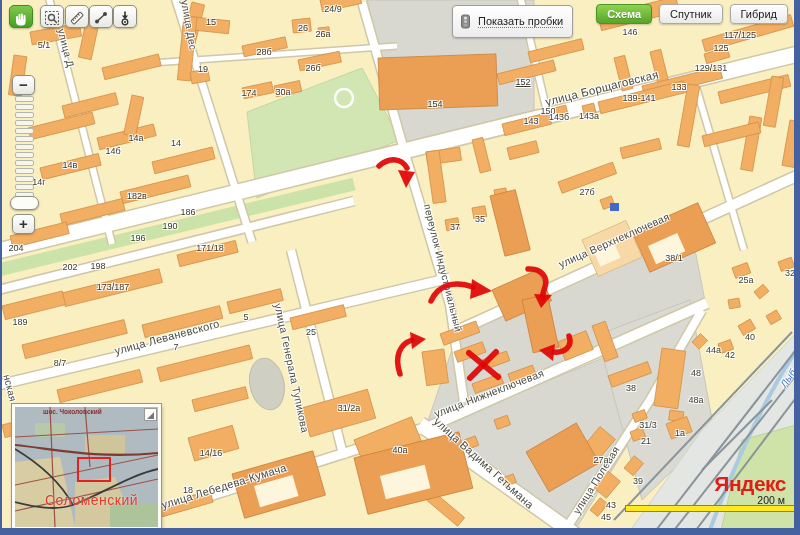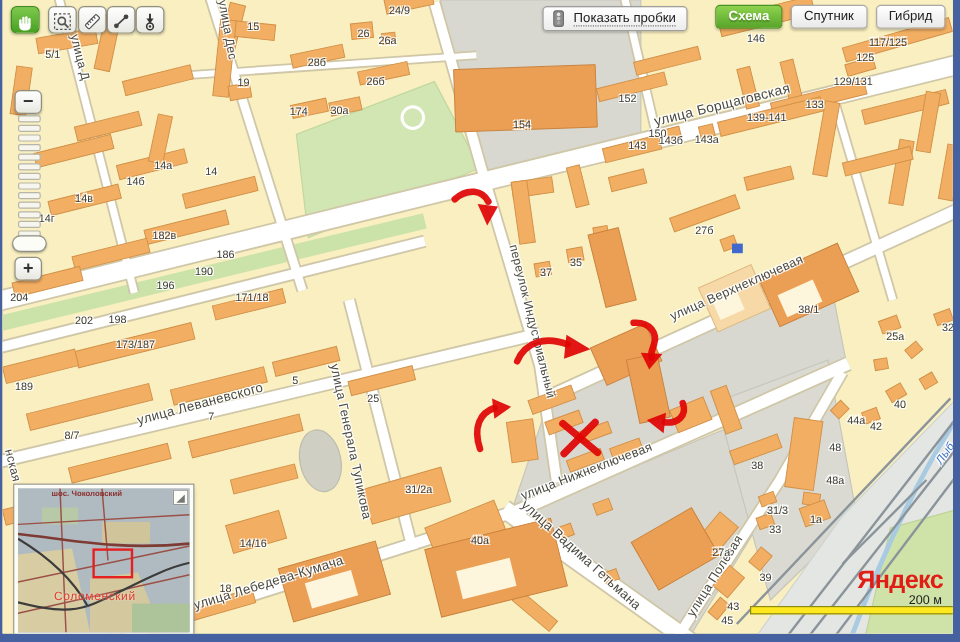--- a/index.html
+++ b/index.html
@@ -14,21 +14,21 @@
   #ink{position:absolute;left:0;top:0;pointer-events:none;}
   .ink-tail{fill:none;stroke:#e00404;stroke-width:5.5;stroke-linecap:round;opacity:.92;}
   .ink-head{fill:#e00404;stroke:none;opacity:.92;}
   .ink-x{stroke-width:6;}
   
   .tool-btn{position:absolute;top:5px;width:24px;height:23px;border:1px solid #8f8f85;border-radius:5px;
     background:linear-gradient(#ffffff,#e8e8e2);padding:0;cursor:pointer;box-shadow:0 1px 2px rgba(0,0,0,.25);}
   .tool-btn.active{background:linear-gradient(#7ec94e,#47a022);border-color:#3f8c1e;}
   .tool-btn svg{display:block;margin:2px auto 0;}
   
-  .traffic-btn{position:absolute;left:450px;top:5px;height:21px;display:flex;align-items:center;gap:5px;
+  .traffic-btn{position:absolute;left:450px;top:5px;height:33px;display:flex;align-items:center;gap:5px;
     padding:0 9px 0 5px;border:1px solid #9e9e9e;border-radius:4px;background:linear-gradient(#ffffff,#ececec);
     cursor:pointer;box-shadow:0 1px 2px rgba(0,0,0,.2);}
   .traffic-btn .lbl{font-size:11px;color:#222;border-bottom:1px dotted #777;line-height:12px;}
   
   .type-switch{position:absolute;top:4px;right:6px;display:flex;gap:7px;}
   .type-btn{height:20px;padding:0 10px;font-size:11px;border-radius:4px;cursor:pointer;
     background:linear-gradient(#ffffff,#e9e9e9);border:1px solid #a9a9a9;color:#222;box-shadow:0 1px 2px rgba(0,0,0,.2);}
   .type-btn.active{background:linear-gradient(#8fd24f,#57a52a);border:1px solid #4c9424;color:#fff;font-weight:bold;
     text-shadow:0 1px 1px rgba(0,0,0,.25);}
   
@@ -37,21 +37,21 @@
     padding:0;cursor:pointer;box-shadow:0 1px 2px rgba(0,0,0,.25);}
   .zoom-track{position:absolute;left:13px;top:96px;width:17px;height:100px;}
   .zoom-tick{position:absolute;left:0;width:17px;height:4px;background:#f6f6ee;border:1px solid #b5b5a8;border-radius:2px;}
   .zoom-handle{position:absolute;left:8px;top:196px;width:27px;height:12px;background:#fdfdf8;border:1px solid #8f8f85;
     border-radius:7px;cursor:pointer;box-shadow:0 1px 2px rgba(0,0,0,.3);}
   
   .minimap{position:absolute;left:10px;top:404px;width:143px;height:120px;border:3px solid #fdfdf8;
     box-shadow:0 0 0 1px #97978b,1px 2px 4px rgba(0,0,0,.3);background:#b0bbc1;}
   .minimap svg{position:absolute;left:0;top:0;}
   .minimap-top-label{position:absolute;left:28px;top:1px;font-size:6.5px;font-weight:bold;color:#8b2f2f;white-space:nowrap;}
-  .minimap-region{position:absolute;left:30px;top:85px;font-size:10px;color:#df3a2c;letter-spacing:.5px;white-space:nowrap;
+  .minimap-region{position:absolute;left:30px;top:85px;font-size:14px;color:#df3a2c;letter-spacing:.5px;white-space:nowrap;
     text-shadow:0 0 2px rgba(255,255,255,.7);}
   .minimap-viewport-rect{position:absolute;left:62px;top:50px;width:30px;height:21px;border:2px solid #e62020;}
   .minimap-toggle{position:absolute;right:1px;top:1px;width:13px;height:13px;background:#fdfdf8;border:1px solid #999;
     padding:0;cursor:pointer;}
   .minimap-toggle .tri{display:block;margin:2px auto 0;width:0;height:0;border-left:7px solid transparent;border-bottom:7px solid #777;}
   
   .logo{position:absolute;right:8px;top:472px;font-size:21px;font-weight:bold;color:#e01e16;letter-spacing:-.5px;}
   .scale-label{position:absolute;right:9px;top:494px;font-size:10.5px;color:#222;}
   .scale-bar{position:absolute;left:623px;top:505px;width:172px;height:5px;background:#ffe91e;border:1px solid #8a8a13;}
   .attribution{position:absolute;right:8px;bottom:3px;font-size:9px;font-weight:bold;color:#7a2e1f;white-space:nowrap;
@@ -276,21 +276,21 @@
       <div class="num-label" style="left: 311px; top: 68px; transform: translate(-50%, -50%);">26б</div>
       <div class="num-label" style="left: 247px; top: 93px; transform: translate(-50%, -50%);">174</div>
       <div class="num-label" style="left: 281px; top: 92px; transform: translate(-50%, -50%);">30а</div>
       <div class="num-label" style="left: 628px; top: 32px; transform: translate(-50%, -50%);">146</div>
       <div class="num-label" style="left: 738px; top: 35px; transform: translate(-50%, -50%);">117/125</div>
       <div class="num-label" style="left: 719px; top: 48px; transform: translate(-50%, -50%);">125</div>
       <div class="num-label" style="left: 709px; top: 68px; transform: translate(-50%, -50%);">129/131</div>
       <div class="num-label" style="left: 677px; top: 87px; transform: translate(-50%, -50%);">133</div>
       <div class="num-label" style="left: 637px; top: 98px; transform: translate(-50%, -50%);">139-141</div>
       <div class="num-label" style="left: 546px; top: 63px; transform: translate(-50%, -50%); margin-top: 48px;">150</div>
-      <div class="num-label" style="left: 521px; top: 82px; transform: translate(-50%, -50%);">152</div>
+      <div class="num-label" style="left: 521px; top: 82px; transform: translate(-50%, -50%); text-decoration: underline;">152</div>
       <div class="num-label" style="left: 433px; top: 104px; transform: translate(-50%, -50%);">154</div>
       <div class="num-label" style="left: 529px; top: 121px; transform: translate(-50%, -50%);">143</div>
       <div class="num-label" style="left: 557px; top: 117px; transform: translate(-50%, -50%);">143б</div>
       <div class="num-label" style="left: 587px; top: 116px; transform: translate(-50%, -50%);">143а</div>
       <div class="num-label" style="left: 134px; top: 138px; transform: translate(-50%, -50%);">14а</div>
       <div class="num-label" style="left: 174px; top: 143px; transform: translate(-50%, -50%);">14</div>
       <div class="num-label" style="left: 111px; top: 151px; transform: translate(-50%, -50%); text-align: center;">14б</div>
       <div class="num-label" style="left: 68px; top: 165px; transform: translate(-50%, -50%);">14в</div>
       <div class="num-label" style="left: 37px; top: 182px; transform: translate(-50%, -50%);">14г</div>
       <div class="num-label" style="left: 135px; top: 196px; transform: translate(-50%, -50%);">182в</div>
@@ -314,21 +314,21 @@
       <div class="num-label" style="left: 672px; top: 258px; transform: translate(-50%, -50%);">38/1</div>
       <div class="num-label" style="left: 744px; top: 280px; transform: translate(-50%, -50%);">25а</div>
       <div class="num-label" style="left: 788px; top: 273px; transform: translate(-50%, -50%); text-align: center;">32</div>
       <div class="num-label" style="left: 748px; top: 337px; transform: translate(-50%, -50%);">40</div>
       <div class="num-label" style="left: 699px; top: 350px; transform: translate(-50%, -50%); padding-left: 25px;">44а</div>
       <div class="num-label" style="left: 728px; top: 355px; transform: translate(-50%, -50%);">42</div>
       <div class="num-label" style="left: 694px; top: 373px; transform: translate(-50%, -50%);">48</div>
       <div class="num-label" style="left: 694px; top: 400px; transform: translate(-50%, -50%);">48а</div>
       <div class="num-label" style="left: 629px; top: 388px; transform: translate(-50%, -50%);">38</div>
       <div class="num-label" style="left: 646px; top: 425px; transform: translate(-50%, -50%);">31/3</div>
-      <div class="num-label" style="left: 644px; top: 441px; transform: translate(-50%, -50%);">33</div>
+      <div class="num-label" style="left: 644px; top: 441px; transform: translate(-50%, -50%);">21</div>
       <div class="num-label" style="left: 678px; top: 433px; transform: translate(-50%, -50%);">1а</div>
       <div class="num-label" style="left: 599px; top: 460px; transform: translate(-50%, -50%);">27а</div>
       <div class="num-label" style="left: 636px; top: 481px; transform: translate(-50%, -50%);">39</div>
       <div class="num-label" style="left: 609px; top: 505px; transform: translate(-50%, -50%);">43</div>
       <div class="num-label" style="left: 604px; top: 517px; transform: translate(-50%, -50%);">45</div>
       <div class="num-label" style="left: 209px; top: 453px; transform: translate(-50%, -50%);">14/16</div>
       <div class="num-label" style="left: 186px; top: 490px; transform: translate(-50%, -50%);">18</div>
       <div class="num-label" style="left: 398px; top: 450px; transform: translate(-50%, -50%);">40а</div>
     </div>
 

